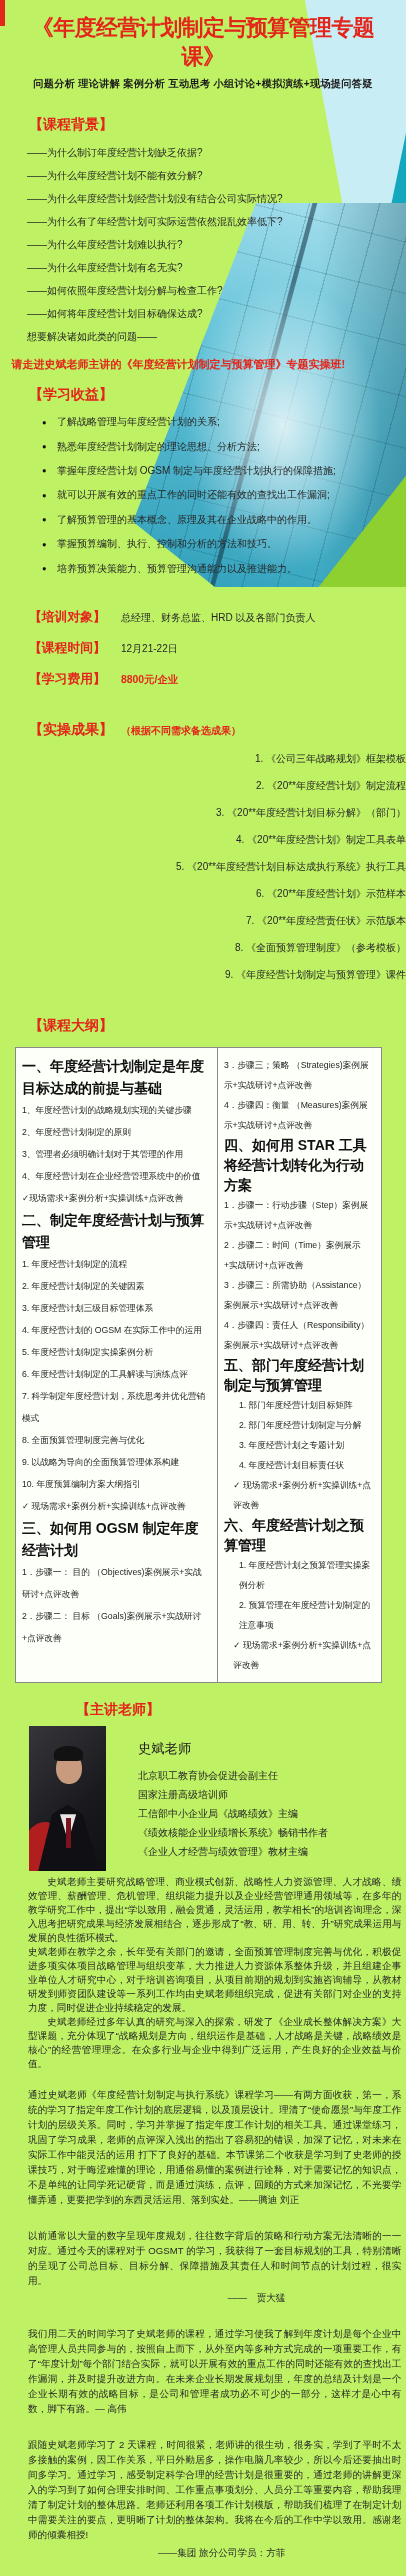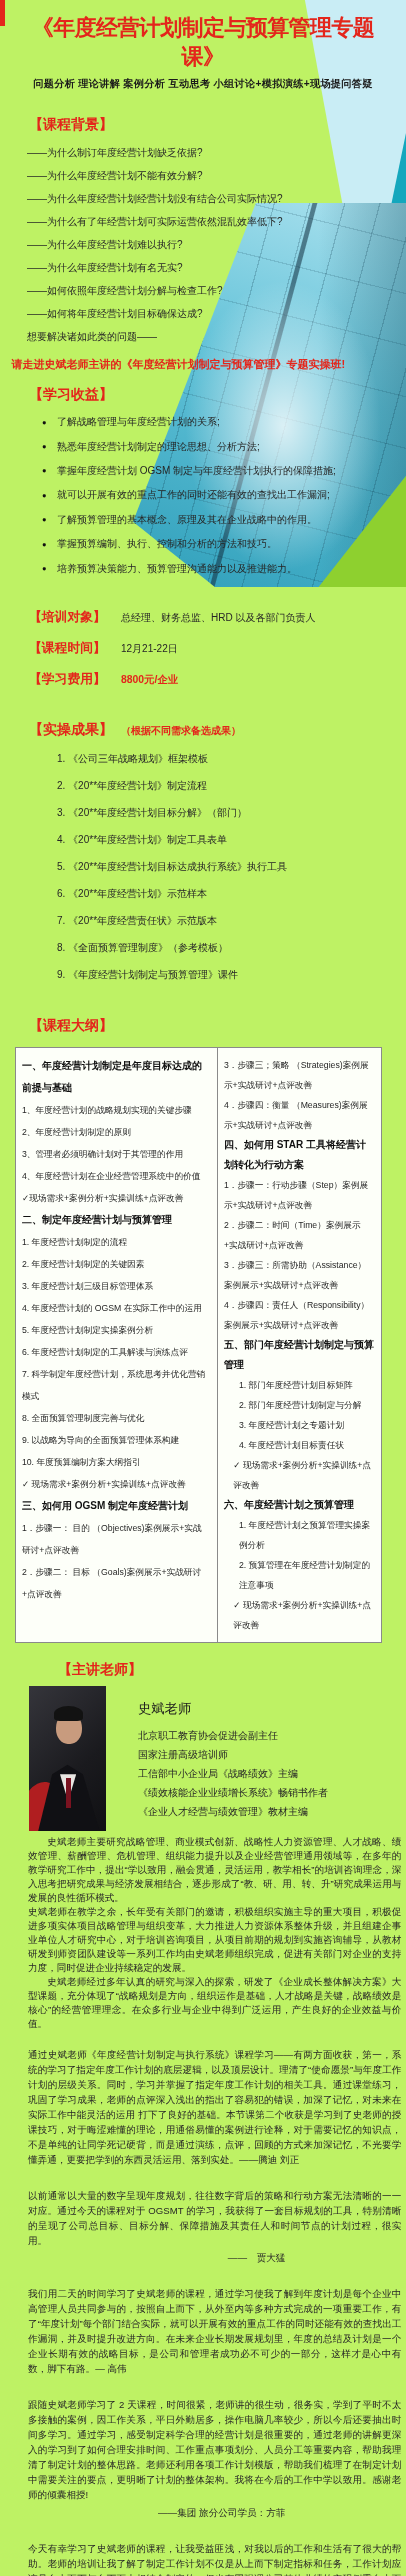--- a/index.html
+++ b/index.html
@@ -58,35 +58,35 @@
   .b{margin:0;font-size:10px;line-height:24px;color:#262626;}
   .b .dot{display:inline-block;width:15px;font-size:7.5px;vertical-align:0.6px;color:#111;}
   .info{margin:28px 0 0 29px;}
   .info-row{display:flex;align-items:baseline;height:31px;}
   .info-label{font-size:12.8px;font-weight:bold;color:#e4251b;width:92px;flex:none;}
   .info-value{font-size:10px;color:#262626;}
   .info-value.red{color:#e4251b;font-weight:bold;font-size:10.4px;}
   .outcomes-head-row{margin-top:17.4px;display:flex;align-items:baseline;}
   .outcomes-note{font-size:10px;font-weight:bold;color:#e4251b;margin-left:8.1px;}
   .outcomes-list{margin:7px 0 0 57px;}
-  .o{margin:0;font-size:10px;line-height:27px;color:#262626;}
+  .o{margin:0;font-size:10px;line-height:27px;color:#262626;text-align:right;}
   .outline-head{margin-top:28px;padding-left:29px;}
   .outline-table{
     margin:12.8px 0 0 14.5px;width:367px;min-height:569px;
     border:1.2px solid #8a8a8a;display:flex;background:rgba(255,255,255,.96);
     box-sizing:border-box;
   }
   .col{box-sizing:border-box;padding:7px 6.4px;}
   .col.left{width:201px;line-height:22px;}
   .col.right{width:164px;border-left:1.2px solid #8a8a8a;line-height:20px;}
   .col p{margin:0;font-size:8.7px;color:#262626;}
-  .col p.t-header{font-size:10px;font-weight:bold;color:#111;}
+  .col p.t-header{font-size:14px;font-weight:bold;color:#111;}
   .col.right p.t-item2{padding-left:15px;}
   .col.right p.t-check{padding-left:9.3px;}
-  .teacher-head{margin-top:16.2px;padding-left:58px;}
+  .teacher-head{margin-top:16.2px;padding-left:76px;}
   .teacher-row{position:relative;margin:8.1px 0 0 0;height:146px;}
   .tphoto{
     position:absolute;left:29px;top:0;width:77px;height:145px;overflow:hidden;
     background:linear-gradient(135deg,#35353b 0%,#1a1a1e 60%,#101013 100%);
   }
   .tphoto .chair{position:absolute;left:-10.4px;bottom:-15px;width:50px;height:64px;
     background:#b01e20;border-radius:46% 54% 8% 8%/60% 62% 8% 8%;transform:rotate(8deg);}
   .tphoto .suit{position:absolute;left:3.5px;bottom:0;width:70px;height:68px;background:#101014;
     -webkit-clip-path:polygon(8% 100%,28% 16%,50% 2%,72% 16%,96% 100%);
     clip-path:polygon(8% 100%,28% 16%,50% 2%,72% 16%,96% 100%);}
@@ -257,21 +257,21 @@
             <p class="cred">工信部中小企业局《战略绩效》主编</p>
             <p class="cred">《绩效核能企业业绩增长系统》畅销书作者</p>
             <p class="cred">《企业人才经营与绩效管理》教材主编</p>
           </div>
       </div>
     </div>
 
     <div class="bio">
 
     <p>史斌老师主要研究战略管理、商业模式创新、战略性人力资源管理、人才战略、绩效管理、薪酬管理、危机管理、组织能力提升以及企业经营管理通用领域等，在多年的教学研究工作中，提出“学以致用，融会贯通，灵活运用，教学相长”的培训咨询理念，深入思考把研究成果与经济发展相结合，逐步形成了“教、研、用、转、升”研究成果运用与发展的良性循环模式。</p>
-        <p>史斌老师在教学之余，长年受有关部门的邀请，积极组织实施主导的重大项目，积极促进多项实体项目战略管理与组织变革，大力推进人力资源体系整体升级，并且组建企事业单位人才研究中心，对于培训咨询项目，从项目前期的规划到实施咨询辅导，从教材研发到师资团队建设等一系列工作均由史斌老师组织完成，促进有关部门对企业的支持力度，同时促进企业持续稳定的发展。</p>
+        <p>史斌老师在教学之余，长年受有关部门的邀请，全面预算管理制度完善与优化，积极促进多项实体项目战略管理与组织变革，大力推进人力资源体系整体升级，并且组建企事业单位人才研究中心，对于培训咨询项目，从项目前期的规划到实施咨询辅导，从教材研发到师资团队建设等一系列工作均由史斌老师组织完成，促进有关部门对企业的支持力度，同时促进企业持续稳定的发展。</p>
         <p>史斌老师经过多年认真的研究与深入的探索，研发了《企业成长整体解决方案》大型课题，充分体现了“战略规划是方向，组织运作是基础，人才战略是关键，战略绩效是核心”的经营管理理念。在众多行业与企业中得到广泛运用，产生良好的企业效益与价值。</p>
       </div>
 
     <div class="testimonials">
 
         <div class="tst">
           <p class="ttext">通过史斌老师《年度经营计划制定与执行系统》课程学习——有两方面收获，第一，系统的学习了指定年度工作计划的底层逻辑，以及顶层设计。理清了“使命愿景”与年度工作计划的层级关系。同时，学习并掌握了指定年度工作计划的相关工具。通过课堂练习，巩固了学习成果，老师的点评深入浅出的指出了容易犯的错误，加深了记忆，对未来在实际工作中能灵活的运用 打下了良好的基础。本节课第二个收获是学习到了史老师的授课技巧，对于晦涩难懂的理论，用通俗易懂的案例进行诠释，对于需要记忆的知识点，不是单纯的让同学死记硬背，而是通过演练，点评，回顾的方式来加深记忆，不光要学懂弄通，更要把学到的东西灵活运用、落到实处。——腾迪 刘正</p>
 
         </div>
 

